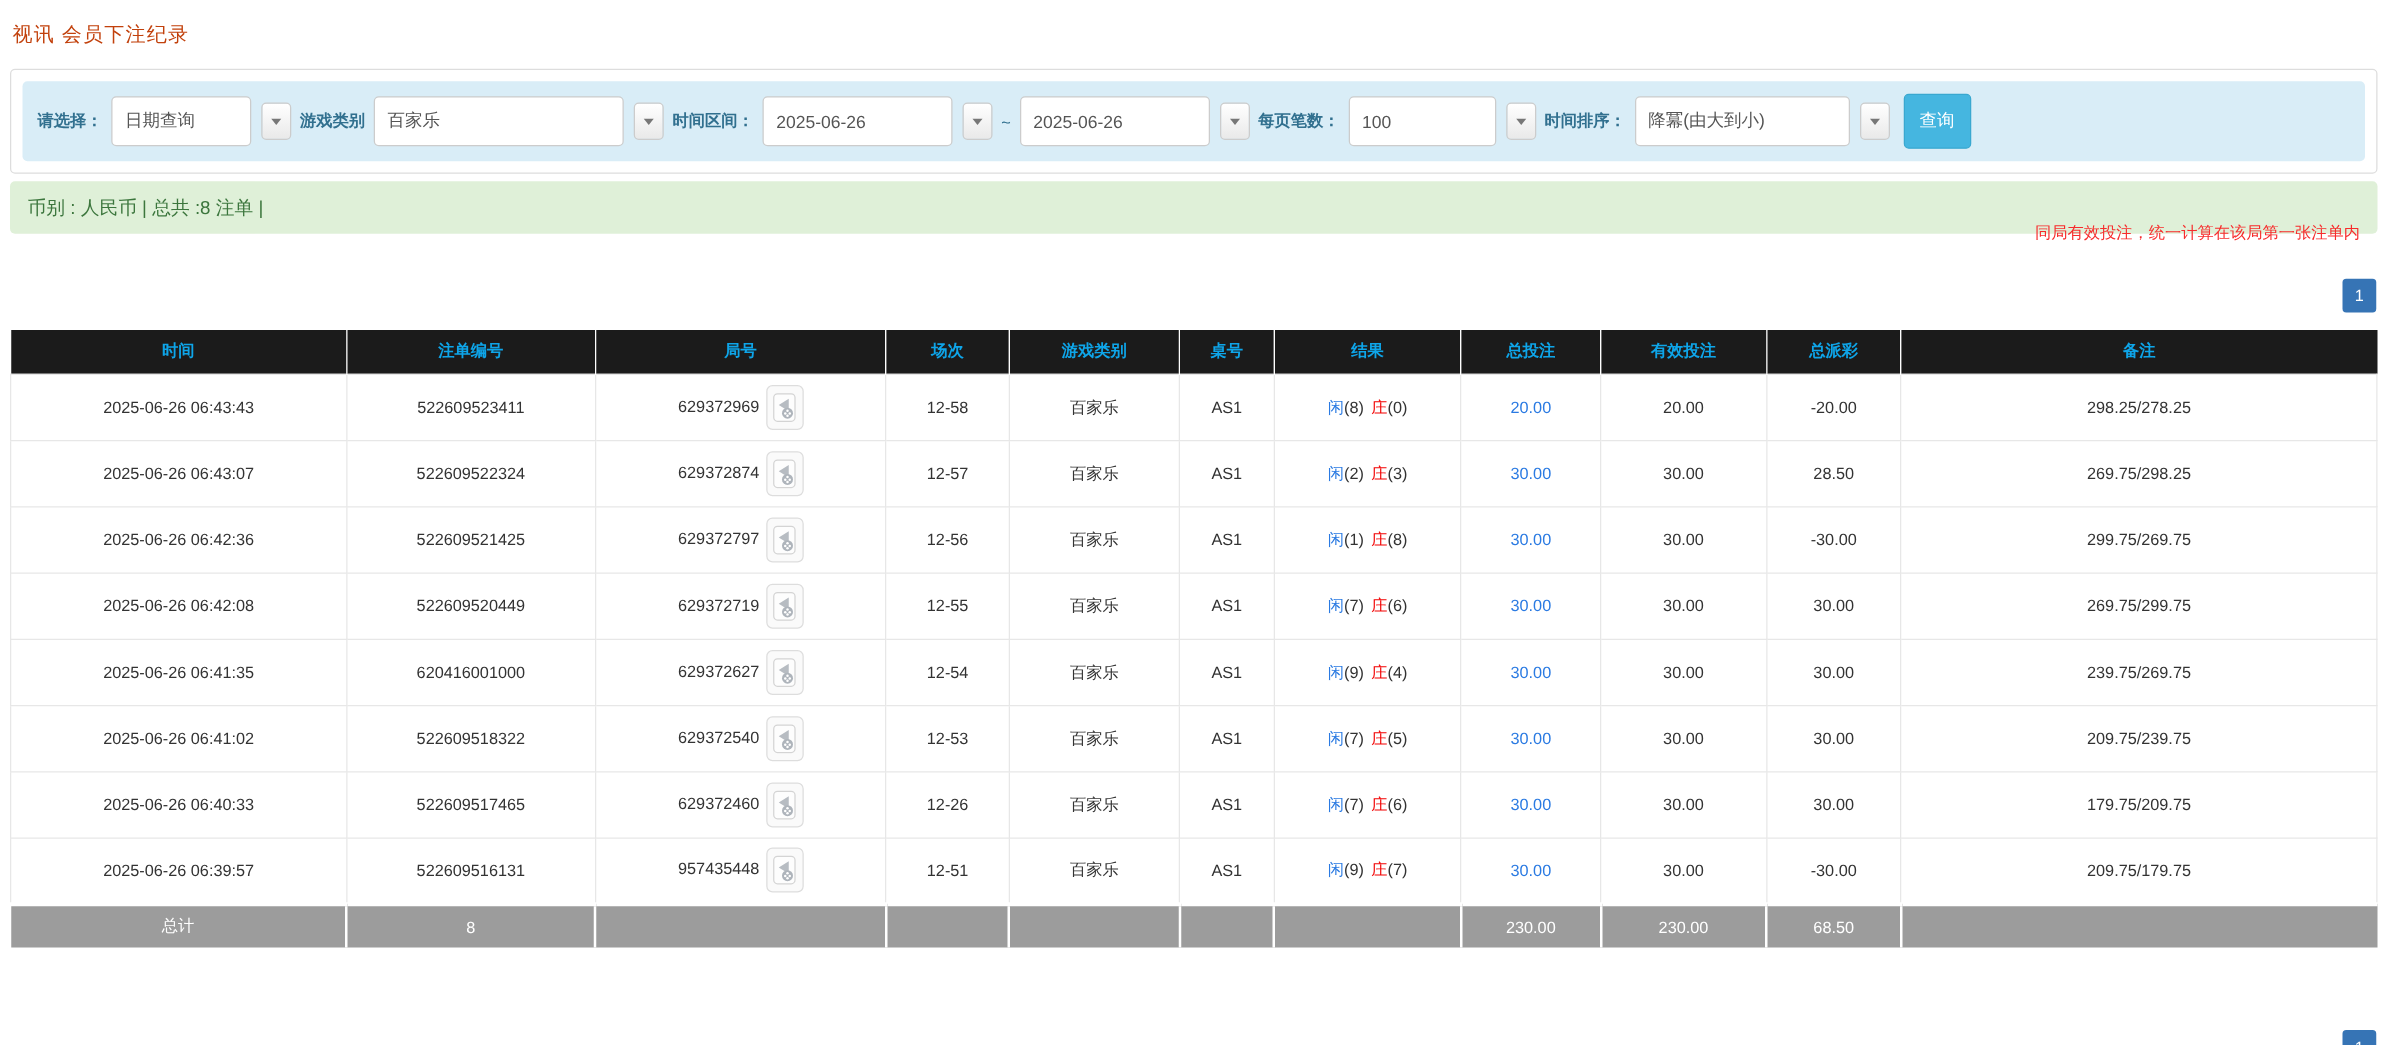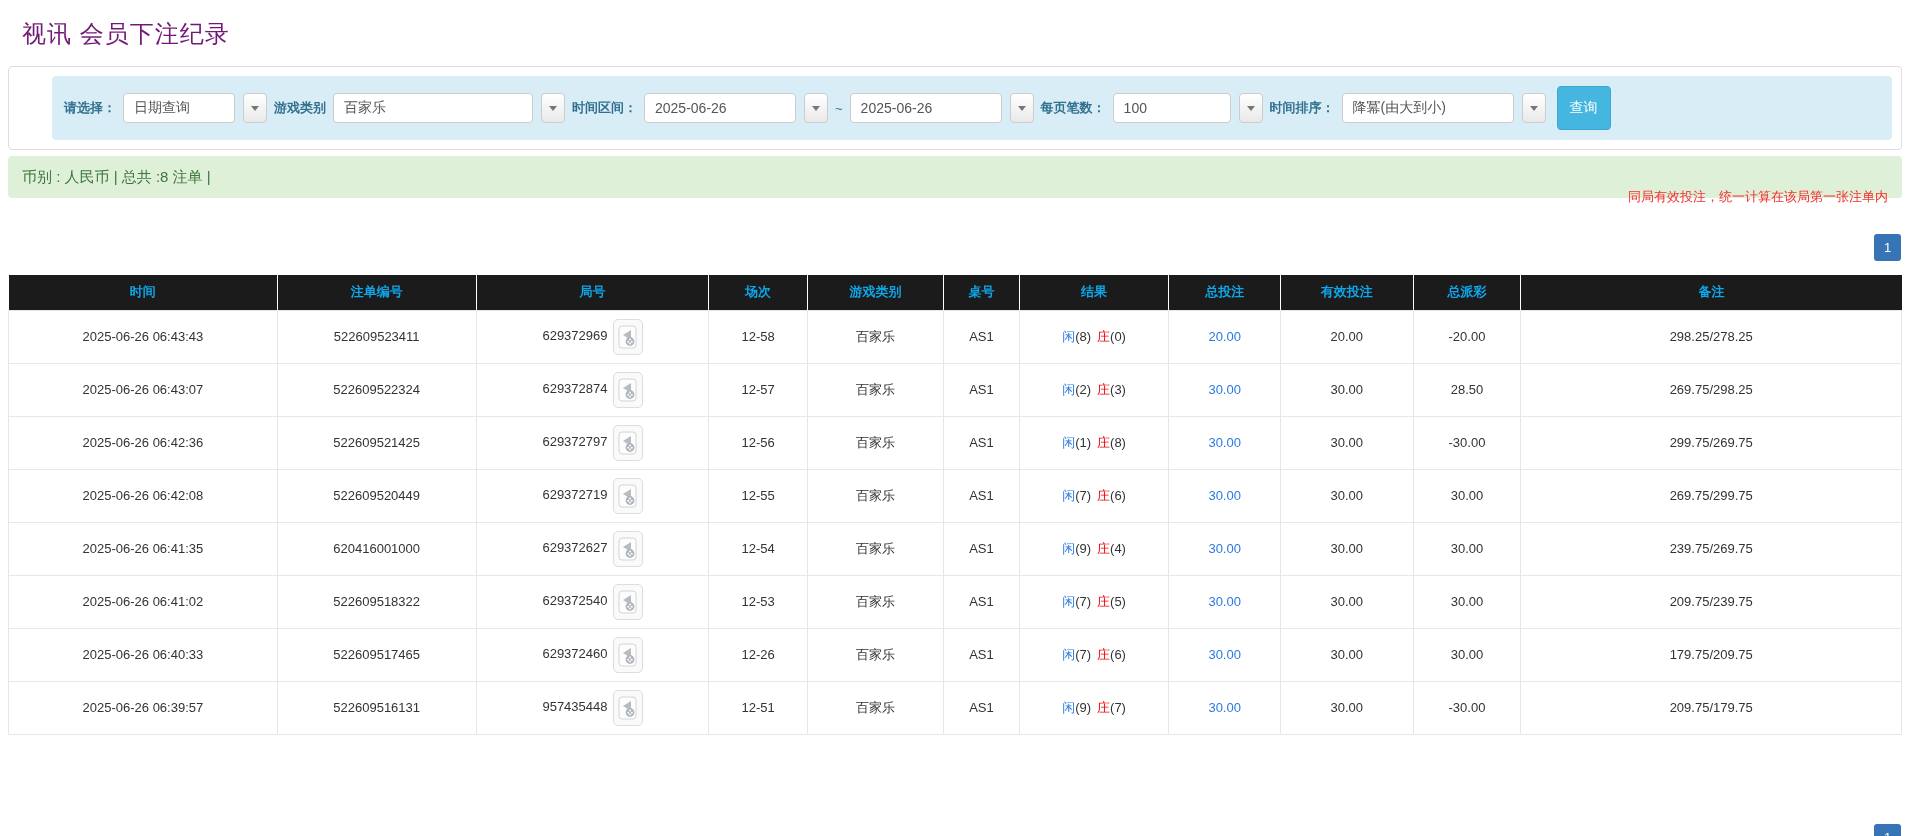--- a/index.html
+++ b/index.html
@@ -7,32 +7,32 @@
   body {
     position: relative;
     overflow: hidden;
     background: #fff;
     font-family: "Liberation Sans", "DejaVu Sans", sans-serif;
     color: #333;
   }
   .page { padding: 14px 8px 0 8px; position: relative; height: 100%; }
 
   
-  h1.page-title { font-size: 24px; font-weight: normal; color: #701a75; margin: 4px 0 16px 14px; letter-spacing: 1px; }
+  h1.page-title { font-size: 16px; font-weight: normal; color: #c2410c; margin: 4px 0 16px 2px; letter-spacing: 1px; }
 
   
   .filter-panel { border: 1px solid #ddd; border-radius: 4px; background: #fff; padding: 9px; }
   .filter-bar {
     background: #d9edf7; border-radius: 4px; padding: 10px 12px;
-    display: flex; align-items: center; gap: 7px; flex-wrap: nowrap; margin-left: 34px;
+    display: flex; align-items: center; gap: 7px; flex-wrap: nowrap;
   }
   .flabel { color: #31708f; font-weight: bold; font-size: 13px; white-space: nowrap; }
   .combo {
     background: #fff; border: 1px solid #ccc; border-radius: 4px;
-    height: 30px; display: inline-flex; align-items: center;
+    height: 40px; display: inline-flex; align-items: center;
     padding: 0 10px; font-size: 14px; color: #555; white-space: nowrap;
   }
   .combo-arrow {
     width: 24px; height: 30px; border: 1px solid #ccc; border-radius: 4px;
     background: linear-gradient(#ffffff, #e9e9e9);
     display: inline-flex; align-items: center; justify-content: center;
     margin-left: 1px; cursor: pointer;
   }
   .combo-arrow .tri { width: 0; height: 0; border-left: 4px solid transparent; border-right: 4px solid transparent; border-top: 5px solid #777; }
   .tilde { color: #31708f; font-size: 13px; }
@@ -419,20 +419,33 @@
       <span class="blue-txt">闲</span><span>(9)</span><span class="red-txt banker-gap">庄</span><span>(7)</span>
     </td>
     <td><a class="bet-link">30.00</a></td>
     <td>30.00</td>
     <td class="red-txt">-30.00</td>
     <td>209.75/179.75</td>
   </tr>
 </tbody>
     <tfoot id="records-foot">
 
+  <tr class="summary-row">
+    <td>总计</td>
+    <td>8</td>
+    <td></td>
+          <td></td>
+          <td></td>
+          <td></td>
+          <td></td>
+    <td>230.00</td>
+    <td>230.00</td>
+    <td>68.50</td>
+    <td></td>
+  </tr>
 </tfoot>
   </table>
 
   <div class="pagination-bottom">
     <button class="page-btn">1</button>
   </div>
 
 </div>
 
 </body></html>

